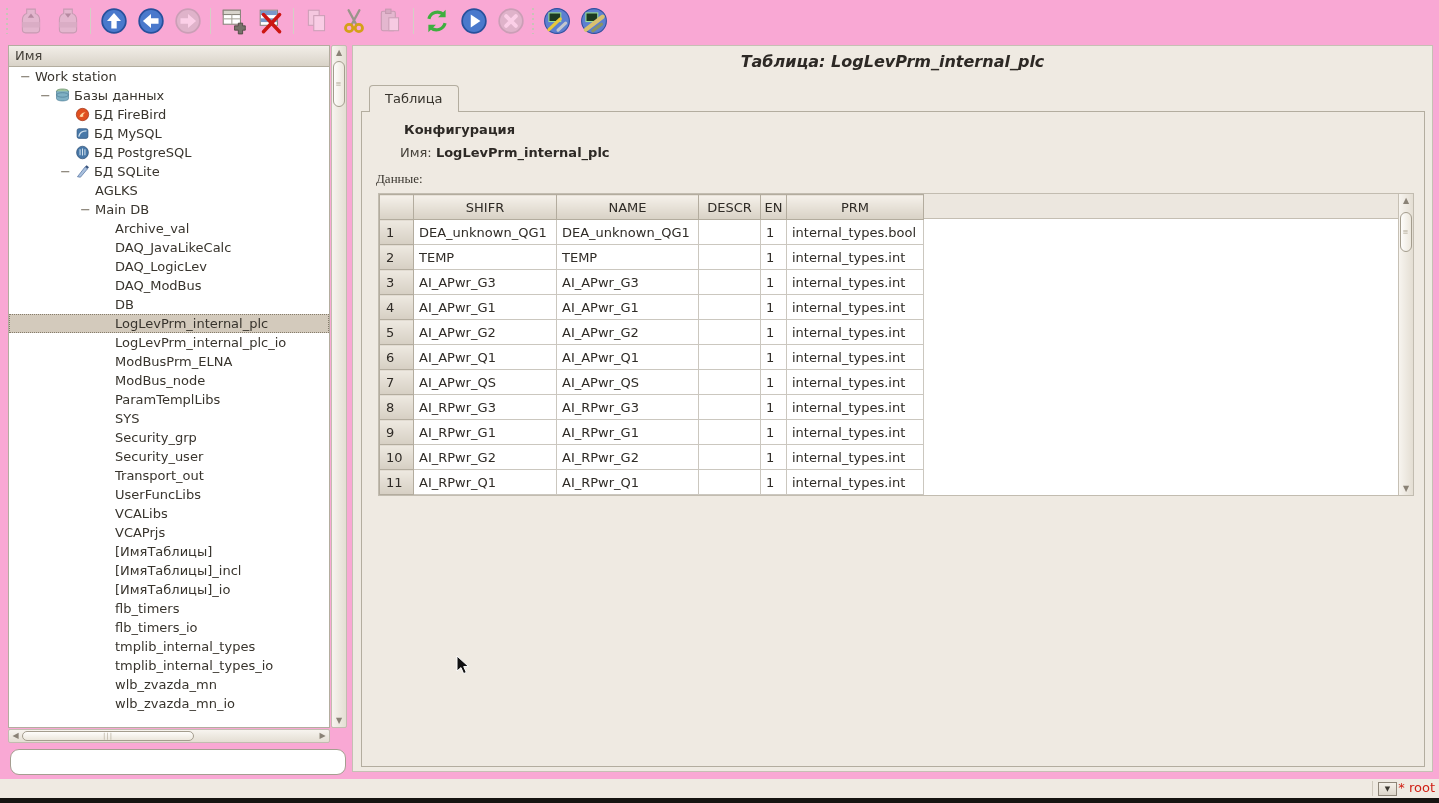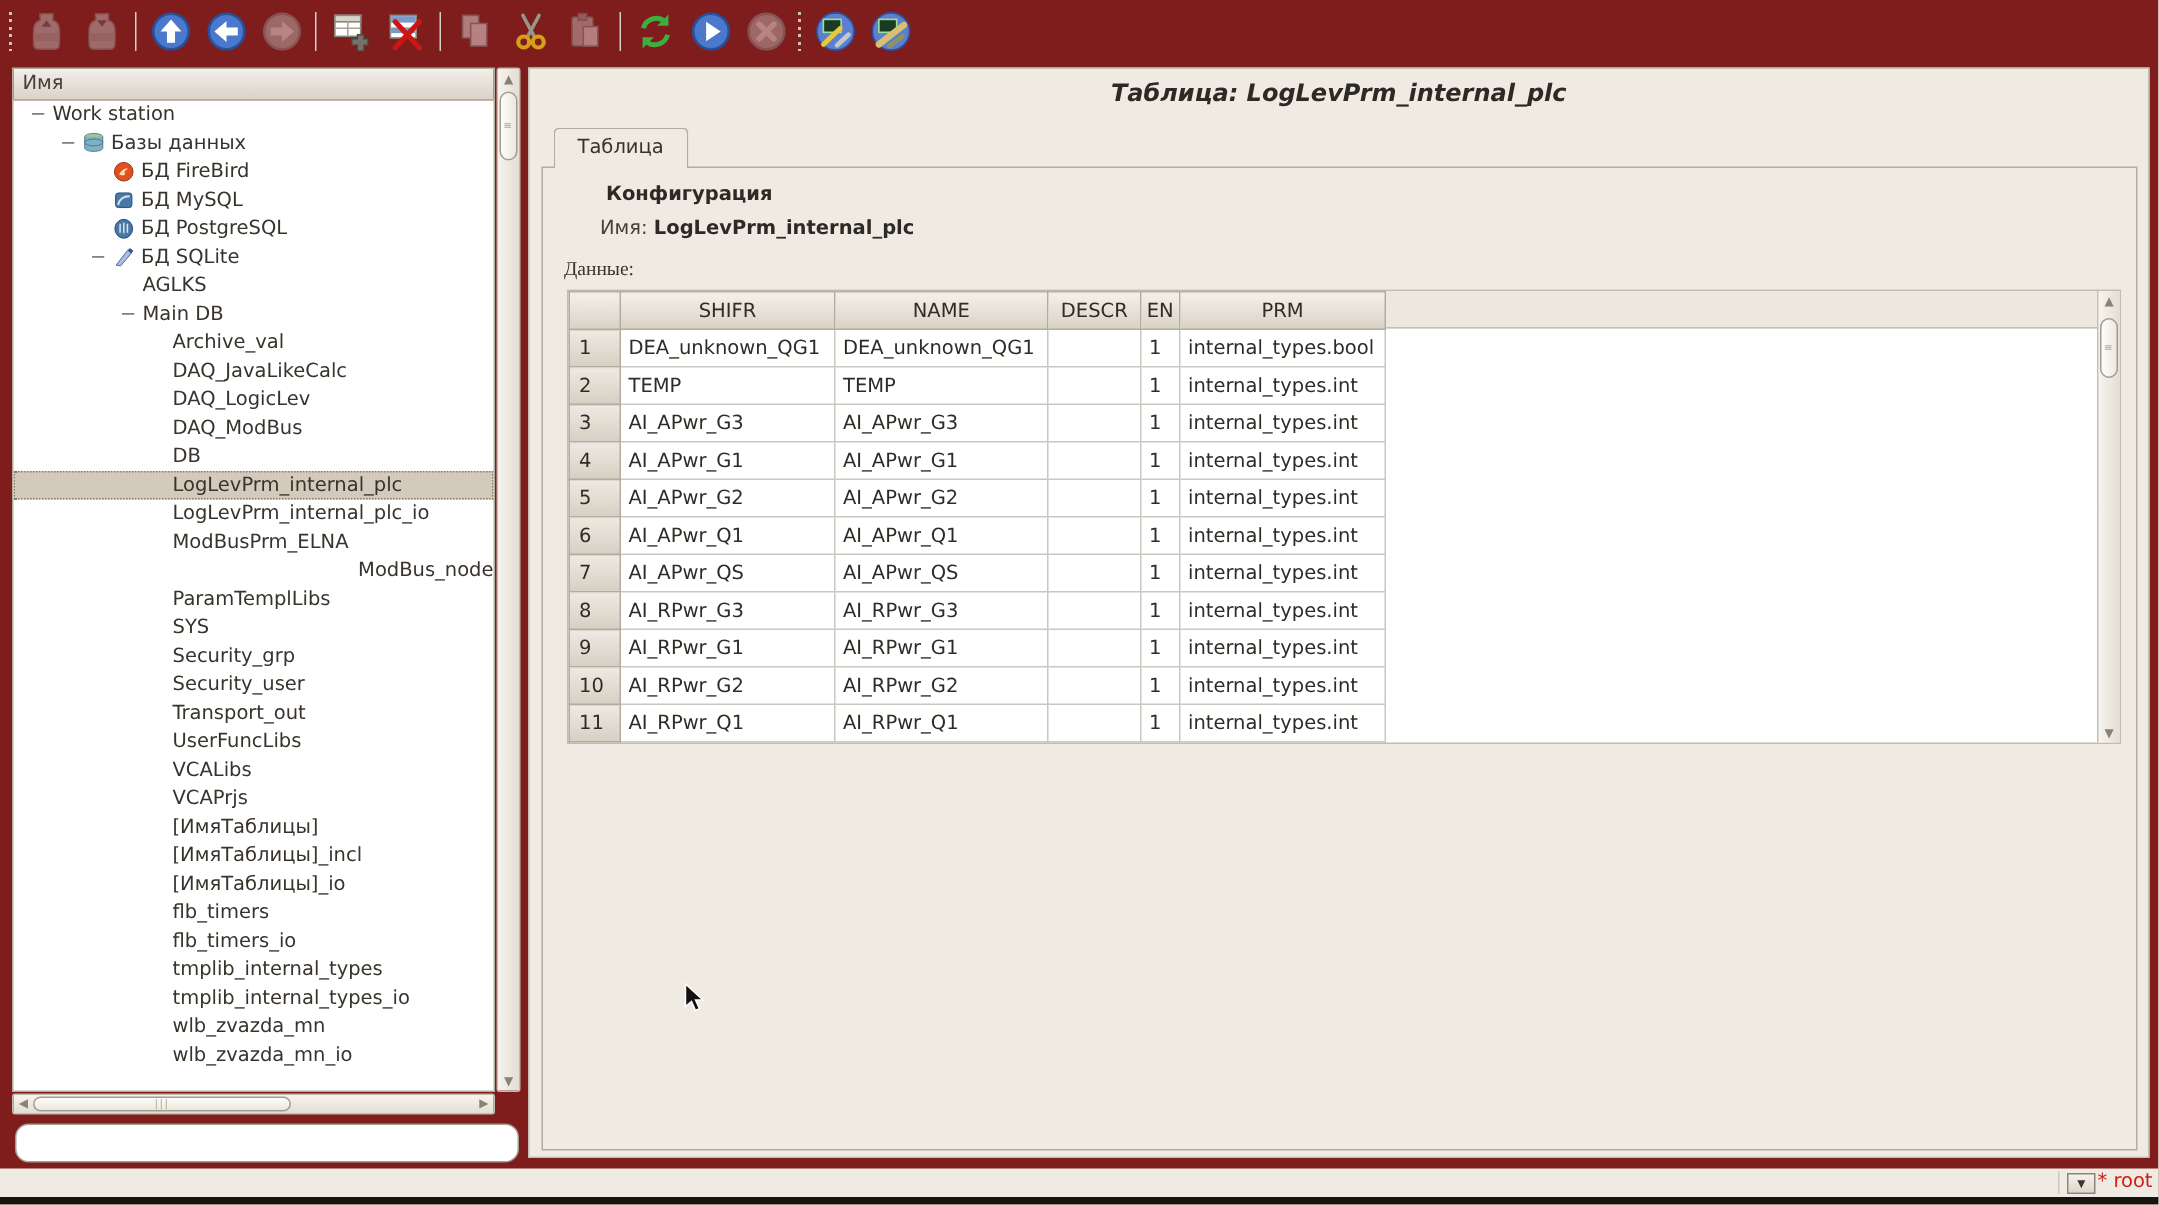--- a/index.html
+++ b/index.html
@@ -1,18 +1,18 @@
 <!DOCTYPE html>
 <html><head>
 <meta charset="utf-8">
 <style>
   * { margin:0; padding:0; box-sizing:border-box; }
   html,body { width:1439px; height:803px; overflow:hidden; }
   body { font-family:"DejaVu Sans","Liberation Sans",sans-serif; background:#efeae2; }
-  #app { position:relative; width:1439px; height:803px; background:#7f1d1d; }
+  #app { position:relative; width:1439px; height:803px; background:#f9a8d4; }
 
   
   #toolbar { position:absolute; left:0; top:0; width:1439px; height:42px;
              display:flex; align-items:center; padding-left:3px; }
   .tool-btn { width:37px; height:37px; display:flex; align-items:center; justify-content:center; flex:none; }
   .tool-btn.disabled { opacity:.45; filter:grayscale(.9); }
   .tool-sep { width:9px; height:26px; flex:none; position:relative; }
   .tool-sep::after { content:""; position:absolute; left:4px; top:0; bottom:0; width:1px; background:#d5cfc5; }
   .tool-handle { width:9px; height:26px; flex:none;
     background:repeating-linear-gradient(to bottom,#c9c3b8 0 2px,transparent 2px 5px);
@@ -331,21 +331,21 @@
         <span class="node-label">LogLevPrm_internal_plc</span>
       </div>
       <div class="tree-row" style="padding-left: 91px;">
         <span class="expander"></span>
         <span class="node-label">LogLevPrm_internal_plc_io</span>
       </div>
       <div class="tree-row" style="padding-left: 91px;">
         <span class="expander"></span>
         <span class="node-label">ModBusPrm_ELNA</span>
       </div>
-      <div class="tree-row" style="padding-left: 91px; justify-content: flex-end;">
+      <div class="tree-row" style="padding-left: 91px;">
         <span class="expander"></span>
         <span class="node-label">ModBus_node</span>
       </div>
       <div class="tree-row" style="padding-left: 91px;">
         <span class="expander"></span>
         <span class="node-label">ParamTemplLibs</span>
       </div>
       <div class="tree-row" style="padding-left: 91px;">
         <span class="expander"></span>
         <span class="node-label">SYS</span>

